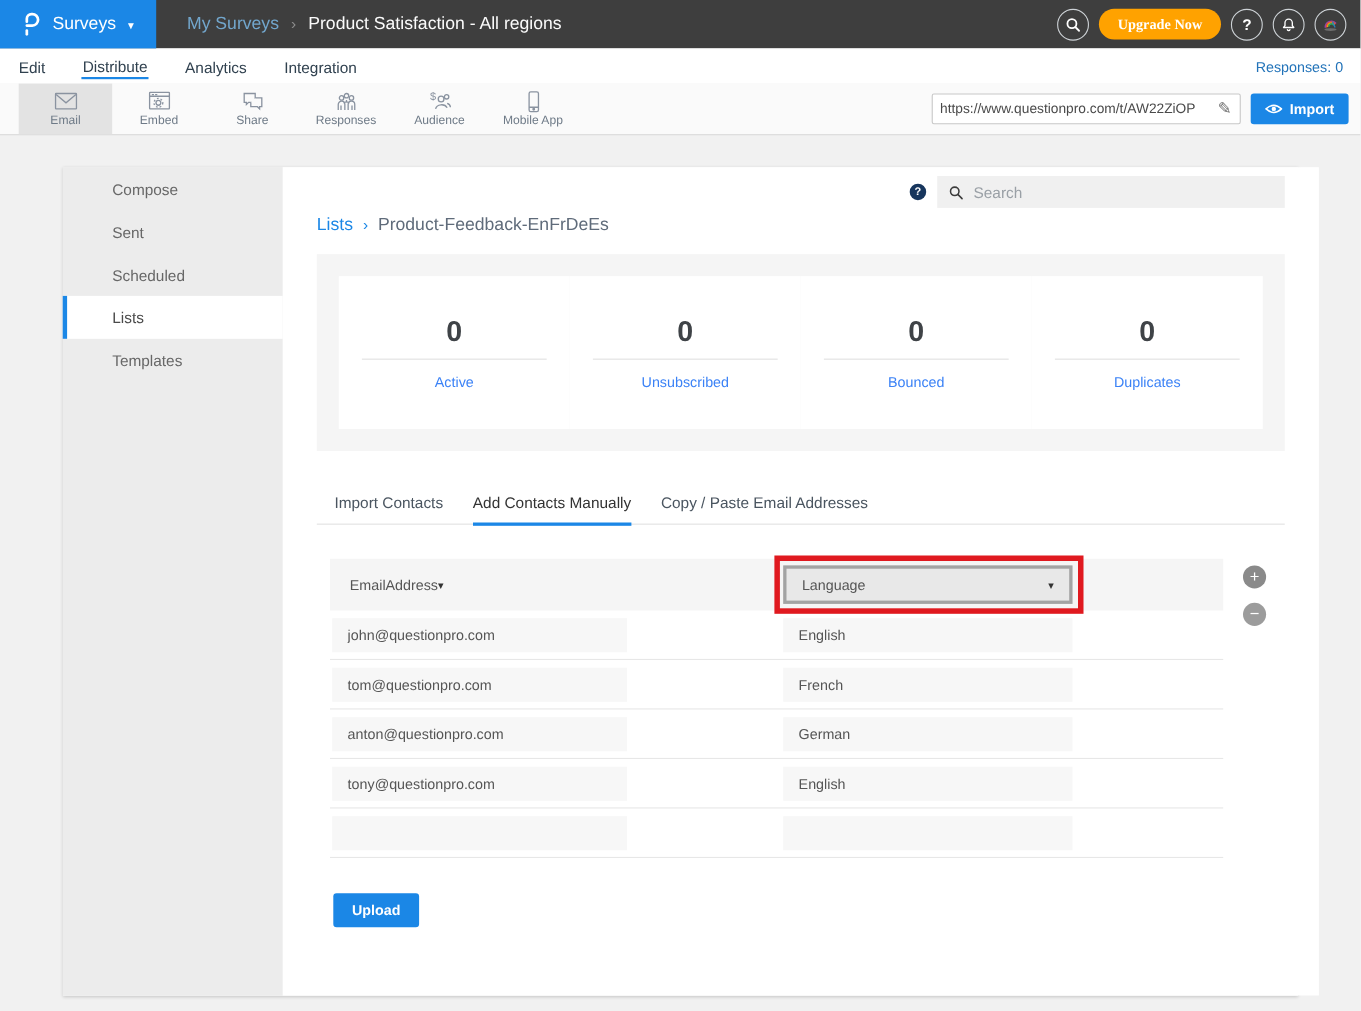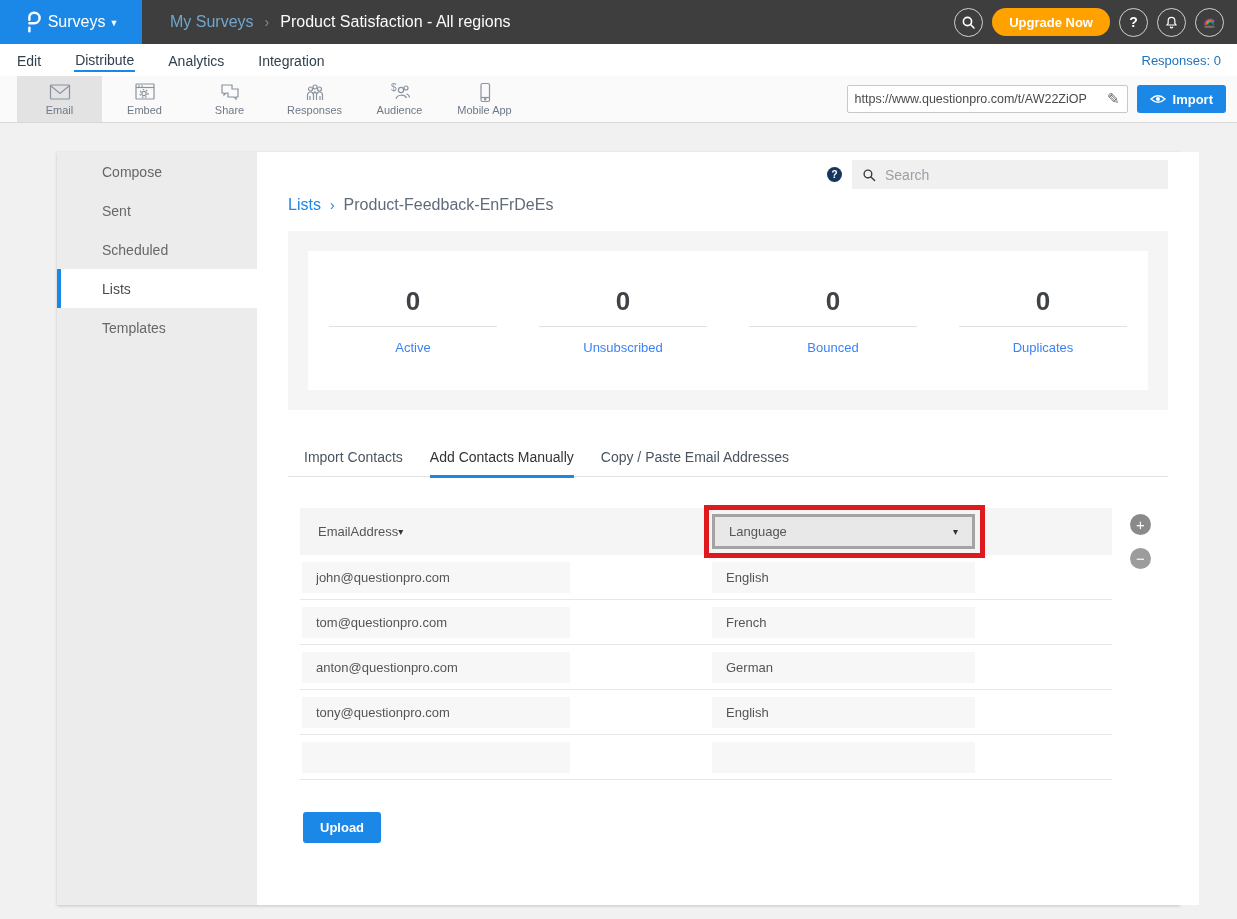--- a/index.html
+++ b/index.html
@@ -2,30 +2,30 @@
 <html><head>
 <meta charset="utf-8">
 <style>
   * { box-sizing: border-box; margin: 0; padding: 0; }
   html,body { width:1237px; }
   body { font-family: "Liberation Sans", sans-serif; background:#f1f1f1; }
   .screen { position:relative; width:1237px; height:919px; overflow:hidden; background:#f1f1f1; }
 
   
   .topbar { height:44px; background:#3e3e3e; display:flex; align-items:center; }
-  .logo-block { width:142px; height:44px; background:#1b87e6; display:flex; align-items:center; justify-content:center; gap:4px; color:#fff; cursor:pointer; }
+  .logo-block { width:142px; height:44px; background:#1b87e6; display:flex; align-items:center; justify-content:center; gap:9px; color:#fff; cursor:pointer; }
   .product-name { font-size:16px; }
   .tb-caret { font-size:9px; margin-top:2px; }
   .tb-breadcrumb { margin-left:28px; font-size:16px; display:flex; gap:11px; align-items:baseline; }
   .tb-parent { color:#72a6cc; cursor:pointer; }
   .tb-sep { color:#8d8d8d; font-size:14px; }
   .tb-title { color:#fbfbfb; }
   .tb-right { margin-left:auto; display:flex; align-items:center; gap:9px; margin-right:13px; }
   .circle-btn { width:29px; height:29px; border:1.5px solid #cdd2d6; border-radius:50%; background:transparent; display:flex; align-items:center; justify-content:center; color:#fff; font-size:14px; font-weight:bold; cursor:pointer; flex:0 0 auto; }
-  .upgrade { background:#ffa200; color:#fff; font-weight:bold; font-size:13px; height:28px; padding:0 17px; border-radius:14px; border:none; cursor:pointer; }
+  .upgrade { background:#ffa200; color:#fff; font-weight:bold; font-size:13px; height:28px; padding:0 17px; border-radius:14px; border:none; cursor:pointer;font-family:Liberation Serif, serif; }
 
   
   .nav-row { height:32px; background:#fff; display:flex; align-items:center; padding:0 16px; }
   .nav-item { font-size:14px; color:#30414f; margin-right:32px; padding:4px 1px 2px; cursor:pointer; }
   .nav-item.active { border-bottom:2px solid #1b87e6; }
   .responses { margin-left:auto; color:#2273b9; font-size:13px; }
 
   
   .toolbar { height:47px; background:#fafafa; border-bottom:1px solid #d8d8d8; display:flex; align-items:stretch; }
   .tool-item { width:85px; display:flex; flex-direction:column; align-items:center; justify-content:center; gap:1px; cursor:pointer; }

